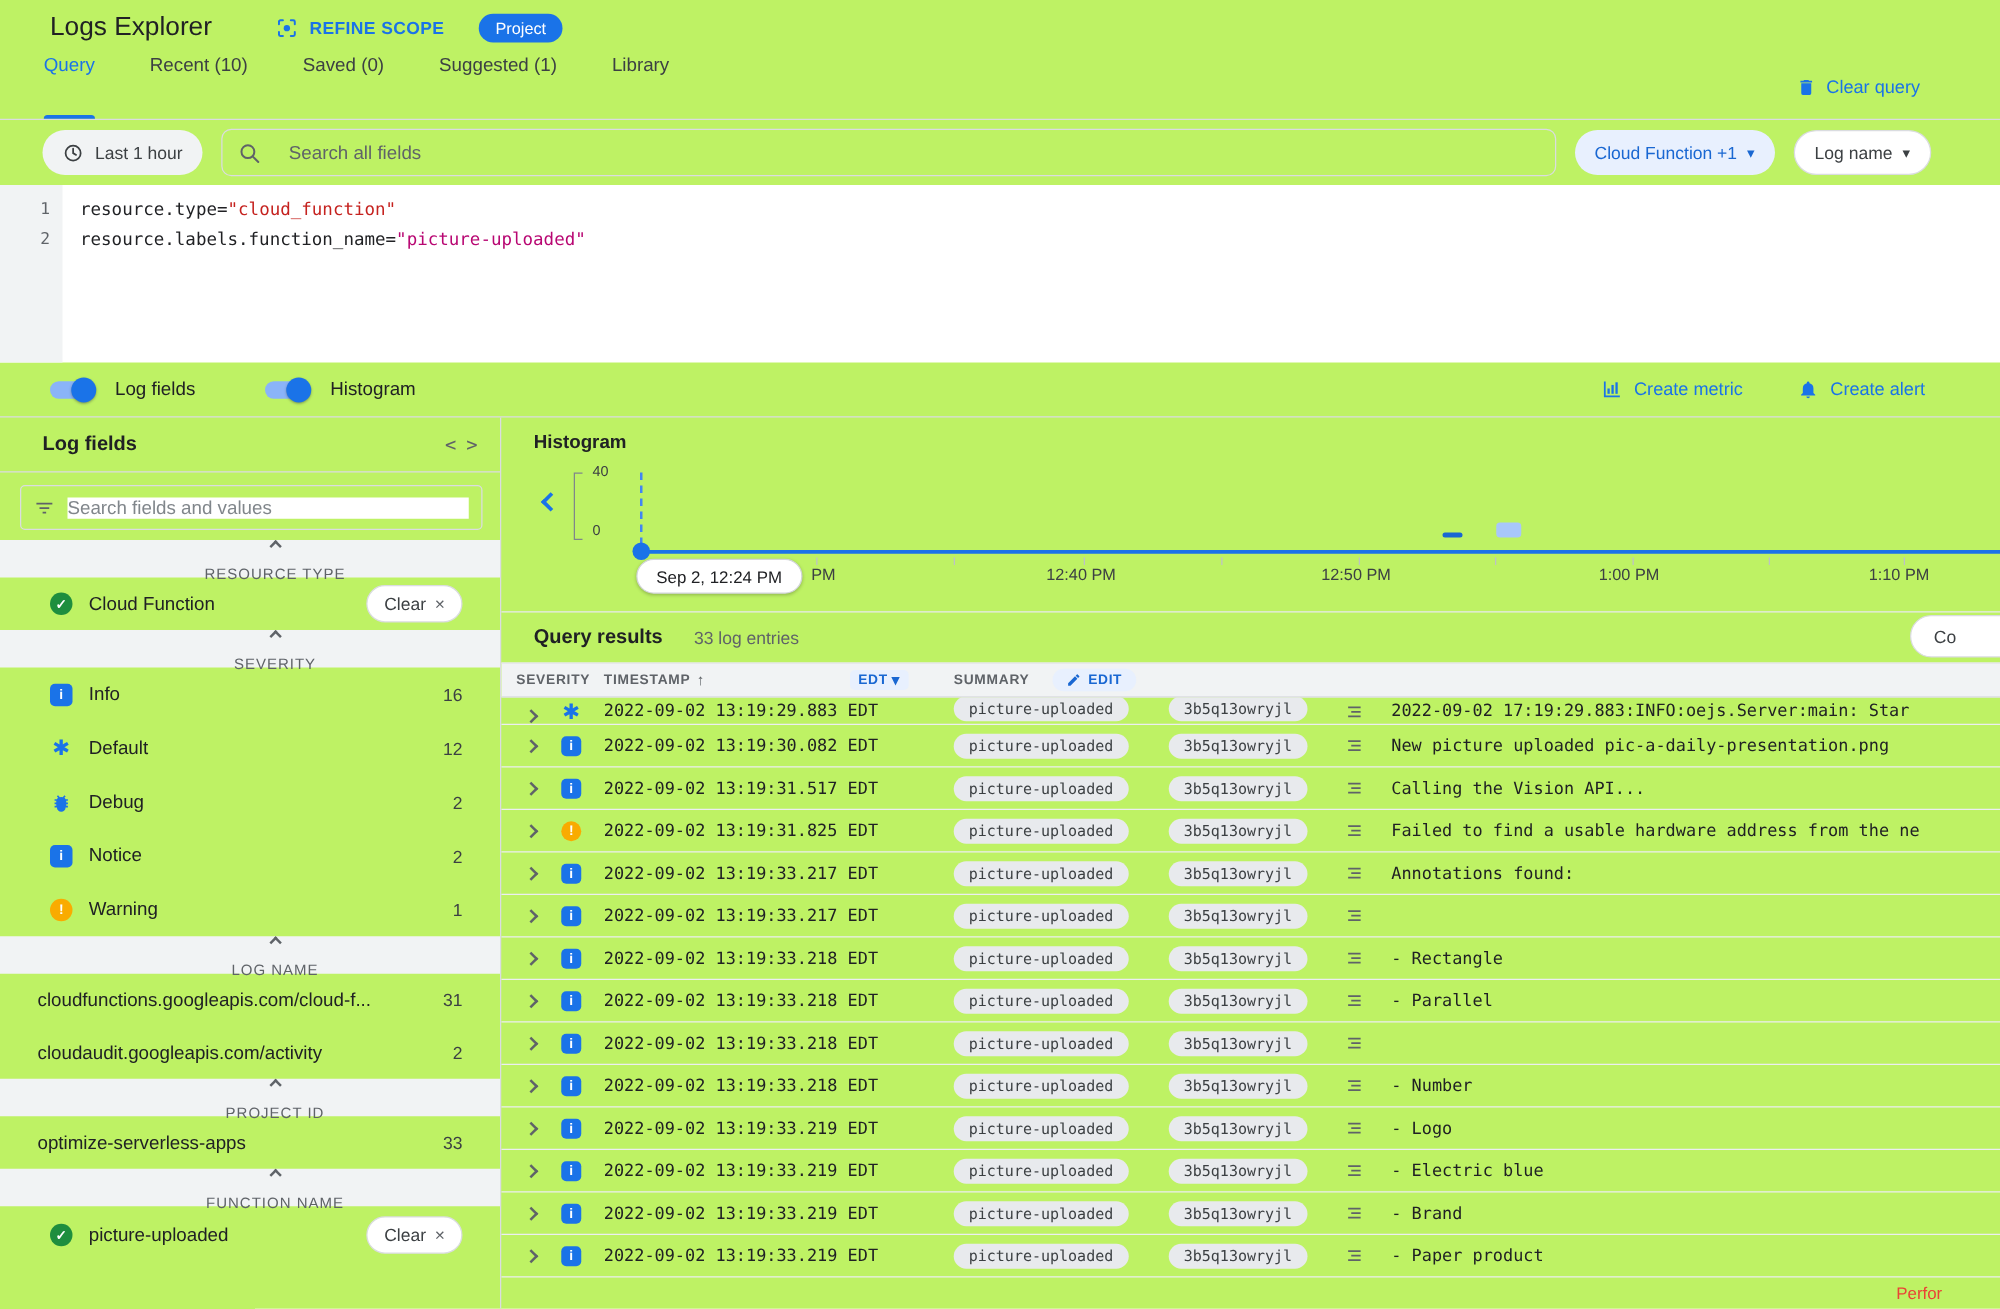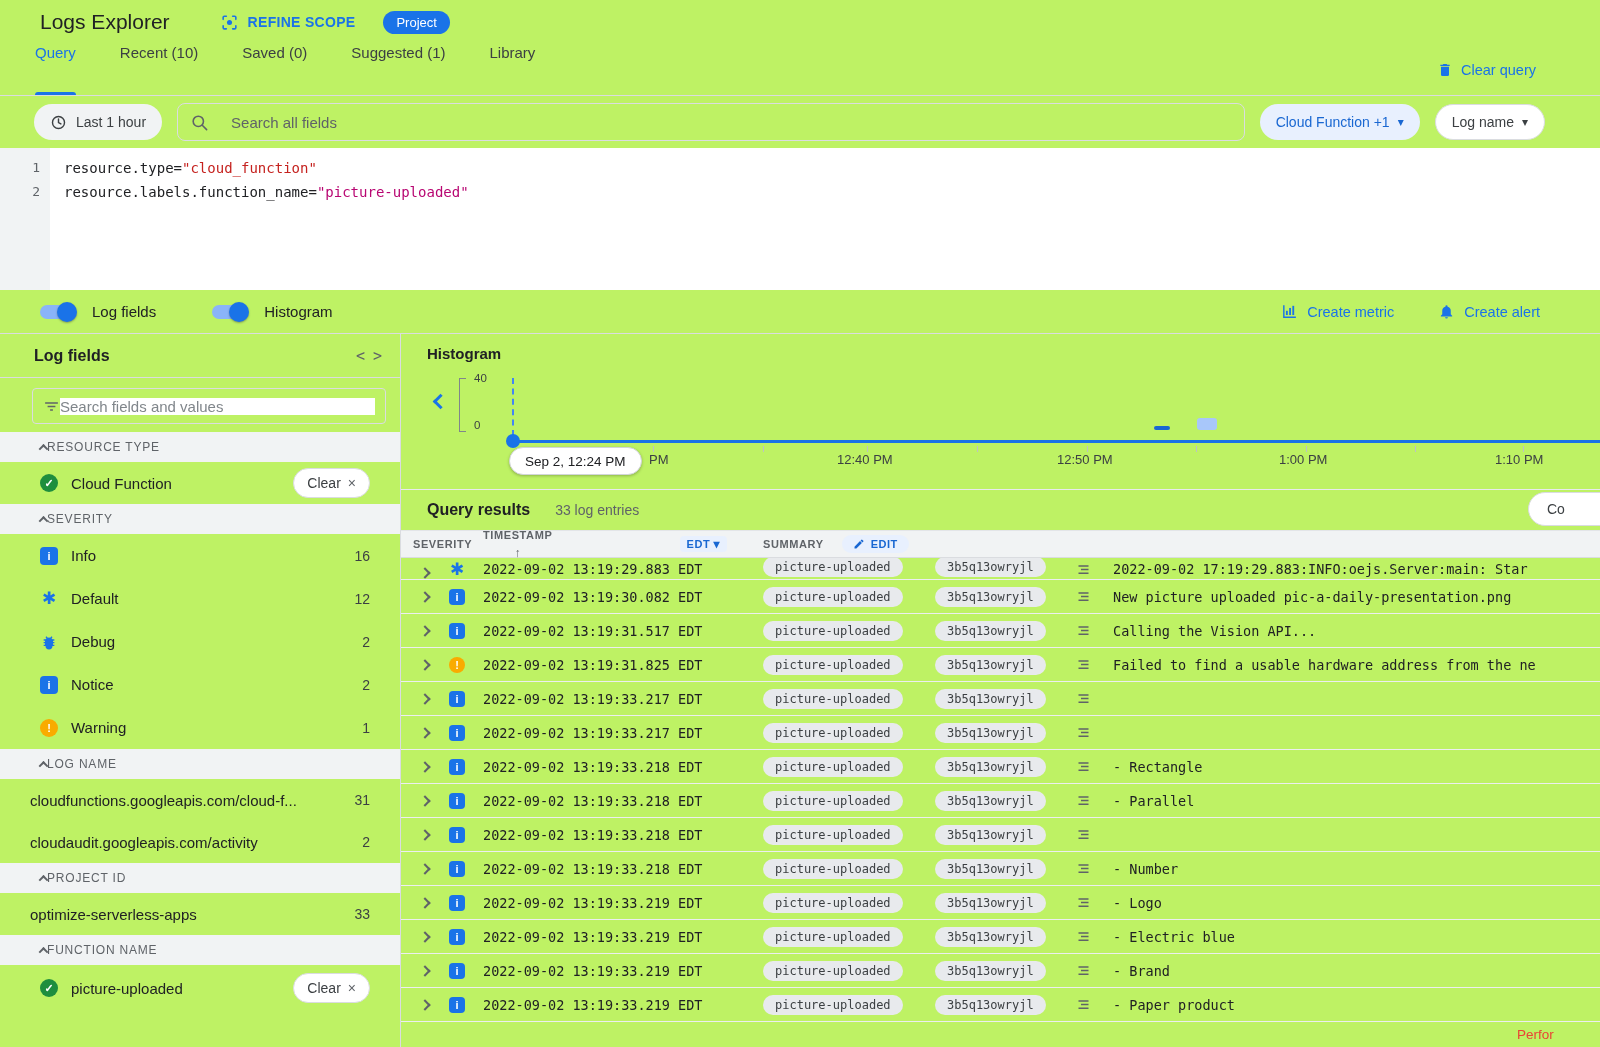--- a/index.html
+++ b/index.html
@@ -53,24 +53,24 @@
 
   
   .main { display:flex; height:713px; }
   .fields-panel { width:401px; border-right:1px solid #dadce0; overflow:hidden; }
   .right-panel { flex:1; overflow:hidden; position:relative; }
 
   
   .panel-head { height:44px; display:flex; align-items:center; padding:0 18px 0 34px; border-bottom:1px solid #dadce0; }
   .panel-title { font-size:16px; font-weight:700; color:#202124; }
   .panel-collapse { margin-left:auto; display:flex; gap:8px; color:#5f6368; font-family:"DejaVu Sans Mono",monospace; font-size:15px; cursor:pointer; }
-  .panel-search { margin:10px 14px 8px 32px; height:36px; border:1px solid #dadce0; border-radius:4px; display:flex; align-items:center; padding:0 10px; }
+  .panel-search { margin:10px 14px 8px 16px; height:36px; border:1px solid #dadce0; border-radius:4px; display:flex; align-items:center; gap:10px; padding:0 10px; }
   .panel-search input { border:none; outline:none; flex:1; font-size:15px; color:#3c4043; font-family:"Liberation Sans",sans-serif; }
   .panel-search input::placeholder { color:#80868b; opacity:1; }
-  .sec-header { height:30px; background:#f1f3f4; display:flex; align-items:center; gap:0; padding-left:40px; cursor:pointer; }
+  .sec-header { height:30px; background:#f1f3f4; display:flex; align-items:center; gap:13px; padding-left:40px; cursor:pointer;flex-direction:column; }
   .sec-title { font-size:12px; font-weight:500; color:#5f6368; letter-spacing:.8px; }
   .chev-up { width:7px; height:7px; border-top:2px solid #5f6368; border-left:2px solid #5f6368; transform:rotate(45deg) translate(1px,1px); flex:none; }
   .field-row { display:flex; align-items:center; height:42px; padding:0 30px 0 40px; cursor:pointer; }
   .field-row.tall { height:46px; }
   .field-row .sev { margin-right:13px; }
   .field-label { font-size:15px; color:#202124; white-space:nowrap; overflow:hidden; flex:1; }
   .field-count { font-size:14px; color:#3c4043; margin-left:12px; }
   .field-row.noicon { padding-left:30px; }
   .clear-btn { display:flex; align-items:center; gap:7px; height:30px; padding:0 13px; background:#fff; border:1px solid #dadce0; border-radius:15px; font-size:14px; color:#3c4043; cursor:pointer; font-family:"Liberation Sans",sans-serif; }
   .clear-btn .x { font-size:14px; color:#5f6368; }
@@ -106,21 +106,21 @@
   
   .results-head { position:relative; height:40px; display:flex; align-items:center; padding-left:26px; }
   .results-title { font-size:16px; font-weight:700; }
   .results-count { font-size:14px; color:#5f6368; margin-left:25px; }
   .side-btn { position:absolute; left:1127px; top:2px; height:34px; width:170px; border:1px solid #dadce0; border-radius:17px; background:#fff; display:flex; align-items:center; padding-left:18px; font-size:14px; color:#3c4043; cursor:pointer; }
 
   
   .theader { display:flex; align-items:center; height:28px; background:#f1f3f4; border-top:1px solid #e3e5e8; border-bottom:1px solid #dadce0; padding-left:10px; font-size:11px; font-weight:700; color:#5f6368; letter-spacing:.6px; }
   .h-sev { width:64px; padding-left:2px; }
   .h-ts { width:260px; display:flex; align-items:center; justify-content:space-between; padding-left:8px; padding-right:8px; }
-  .h-ts-left { display:flex; align-items:center; gap:5px; cursor:pointer;flex-direction:column; }
+  .h-ts-left { display:flex; align-items:center; gap:5px; cursor:pointer; }
   .sort-arrow { font-size:12px; color:#5f6368; }
   .tz-chip { display:flex; align-items:center; gap:3px; background:#e8f0fe; color:#1967d2; border-radius:4px; padding:2px 7px; font-weight:700; cursor:pointer; }
   .h-sum { display:flex; align-items:center; margin-left:28px; gap:18px; flex:1; }
   .edit-pill { display:flex; align-items:center; gap:6px; background:#e8f0fe; color:#1967d2; border-radius:12px; padding:3px 11px; font-weight:700; letter-spacing:.5px; cursor:pointer; }
 
   .trow { display:flex; align-items:center; height:34px; padding-left:10px; border-bottom:1px solid #eceef0; font-family:"DejaVu Sans Mono",monospace; font-size:13px; color:#202124; cursor:pointer; }
   .trow.clipped { height:22px; overflow:hidden; align-items:flex-end; padding-bottom:2px; }
   .c-chev { width:28px; display:flex; justify-content:center; flex:none; }
   .chev-r { width:8px; height:8px; border-top:2px solid #5f6368; border-right:2px solid #5f6368; transform:rotate(45deg); cursor:pointer; }
   .c-sev { width:36px; display:flex; justify-content:center; flex:none; }
@@ -481,20 +481,21 @@
               <span class="sev icon-info">i</span>
             </span>
     <span class="c-ts">2022-09-02 13:19:33.217 EDT</span>
     <span class="c-chip1"><span class="chip">picture-uploaded</span></span>
     <span class="c-chip2"><span class="chip">3b5q13owryjl</span></span>
     <span class="c-li">
               <svg viewBox="0 0 24 24" width="15" height="15" fill="#5f6368">
                 <path d="M4 5h16v2.4H4zM8 10.8h12v2.4H8zM4 16.6h16V19H4z"></path>
               </svg>
             </span>
+    <span class="c-msg">Annotations found:</span>
   </div>
 
   <div class="trow">
     <span class="c-chev">
               <span class="chev-r"></span>
             </span>
     <span class="c-sev">
               <span class="sev icon-info">i</span>
             </span>
     <span class="c-ts">2022-09-02 13:19:33.217 EDT</span>

